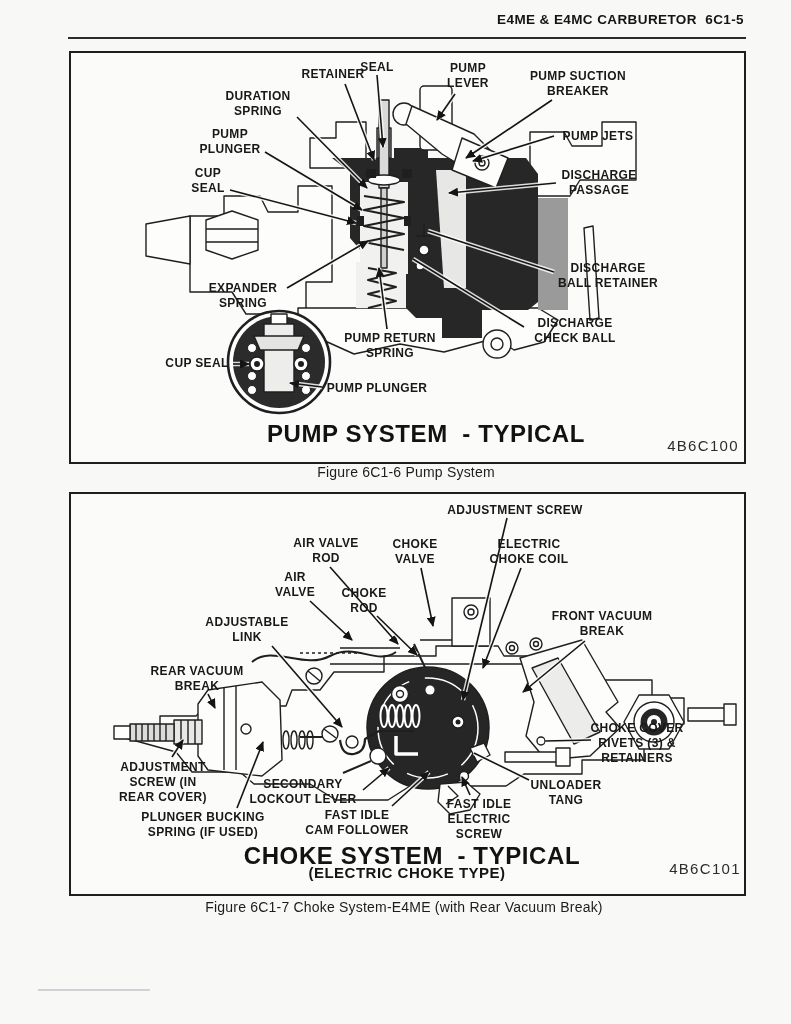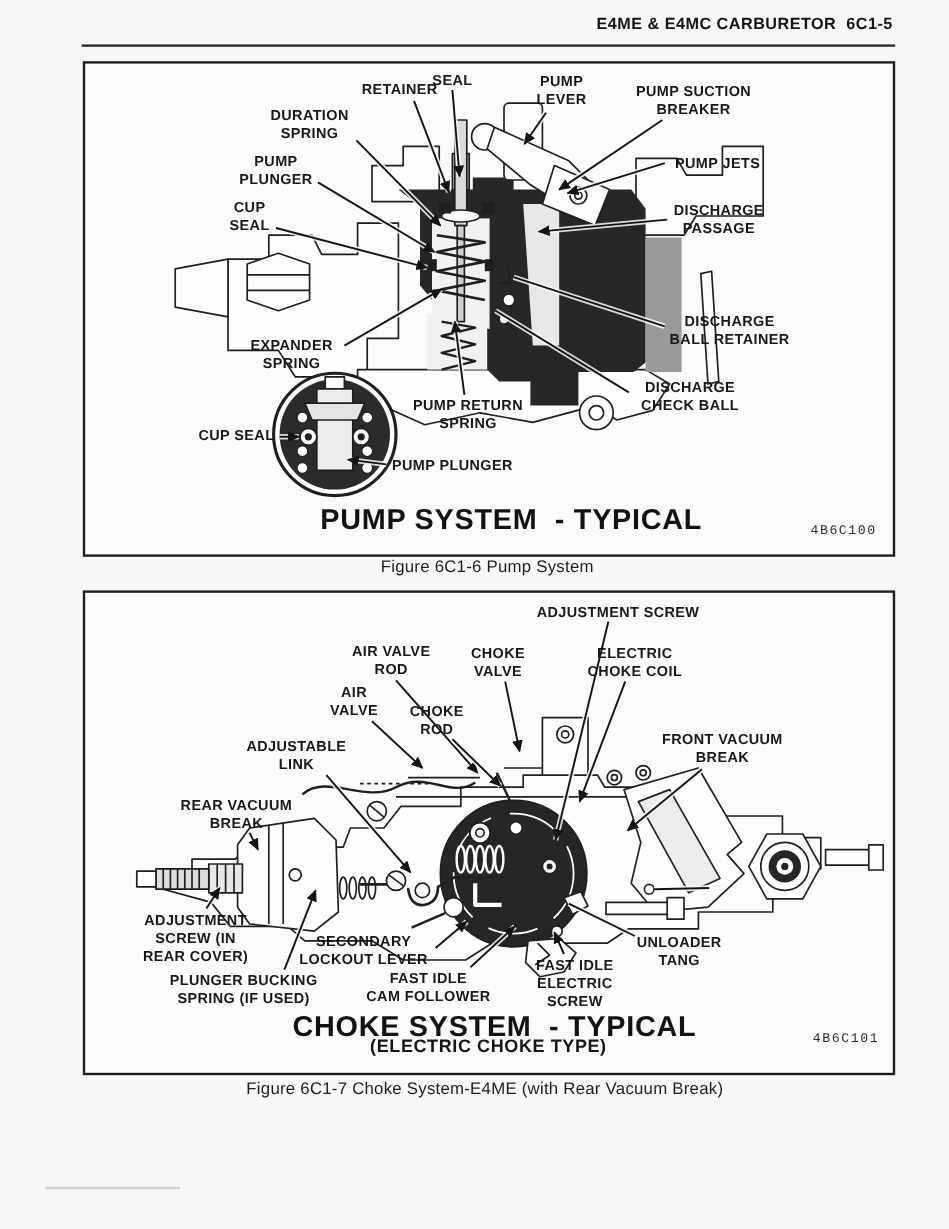--- a/index.html
+++ b/index.html
@@ -11,22 +11,22 @@
   .fig-box{position:absolute;border:2px solid #1e1e1e;box-sizing:border-box;background:#fbfbf9;}
   #fig1-box{left:69px;top:51px;width:677px;height:413px;}
   #fig2-box{left:69px;top:492px;width:677px;height:404px;}
   .fig-label{position:absolute;transform:translateX(-50%);text-align:center;
        font-weight:bold;font-size:12px;line-height:15px;letter-spacing:.35px;
        white-space:nowrap;color:#181818;z-index:6;}
   .fig-title{position:absolute;transform:translateX(-50%);font-weight:bold;font-size:24px;
        letter-spacing:.6px;white-space:pre;color:#121212;z-index:6;}
   .fig-subtitle{position:absolute;transform:translateX(-50%);font-weight:bold;font-size:15px;
        letter-spacing:.5px;white-space:pre;color:#151515;z-index:6;}
-  .fig-code{position:absolute;transform:translateX(-50%);font-size:11px;letter-spacing:1.3px;
-       color:#2d2d2d;z-index:6;font-family:Liberation Mono, monospace;}
+  .fig-code{position:absolute;transform:translateX(-50%);font-size:15px;letter-spacing:1.3px;
+       color:#2d2d2d;z-index:6;}
   .fig-caption{position:absolute;transform:translateX(-50%);font-size:14px;letter-spacing:.2px;
        color:#1d1d1d;white-space:pre;z-index:6;}
   #art{position:absolute;left:0;top:0;z-index:3;}
   #label-layer{position:absolute;left:0;top:0;width:791px;height:824px;z-index:5;pointer-events:none;}
   .scan-line{position:absolute;left:38px;top:989px;width:112px;height:2px;background:#c6c9ce;opacity:.8;}
   .leader{stroke:#141414;stroke-width:1.6;}
   .leader-halo{stroke:#fbfbf9;stroke-width:4.5;opacity:.85;}
 </style>
 </head>
 <body>
@@ -364,20 +364,25 @@
     </div>
     <div class="fig-label" style="left: 479px; top: 797px;">
       <div>FAST IDLE</div>
       <div>ELECTRIC</div>
       <div>SCREW</div>
     </div>
     <div class="fig-label" style="left: 566px; top: 778px;">
       <div>UNLOADER</div>
       <div>TANG</div>
     </div>
+    <div class="fig-label" style="left: 637px; top: 721px;">
+      <div>CHOKE COVER</div>
+      <div>RIVETS (3) &amp;</div>
+      <div>RETAINERS</div>
+    </div>
   </div>
 
 <div class="fig-title" style="left:426px;top:420px;">PUMP SYSTEM  - TYPICAL</div>
 <div class="fig-code" style="left:703px;top:437px;">4B6C100</div>
 <div class="fig-caption" style="left:406px;top:464px;">Figure 6C1-6 Pump System</div>
 
 <div class="fig-title" style="left:412px;top:842px;">CHOKE SYSTEM  - TYPICAL</div>
 <div class="fig-subtitle" style="left:407px;top:864px;">(ELECTRIC CHOKE TYPE)</div>
 <div class="fig-code" style="left:705px;top:860px;">4B6C101</div>
 <div class="fig-caption" style="left:404px;top:899px;">Figure 6C1-7 Choke System-E4ME (with Rear Vacuum Break)</div>

